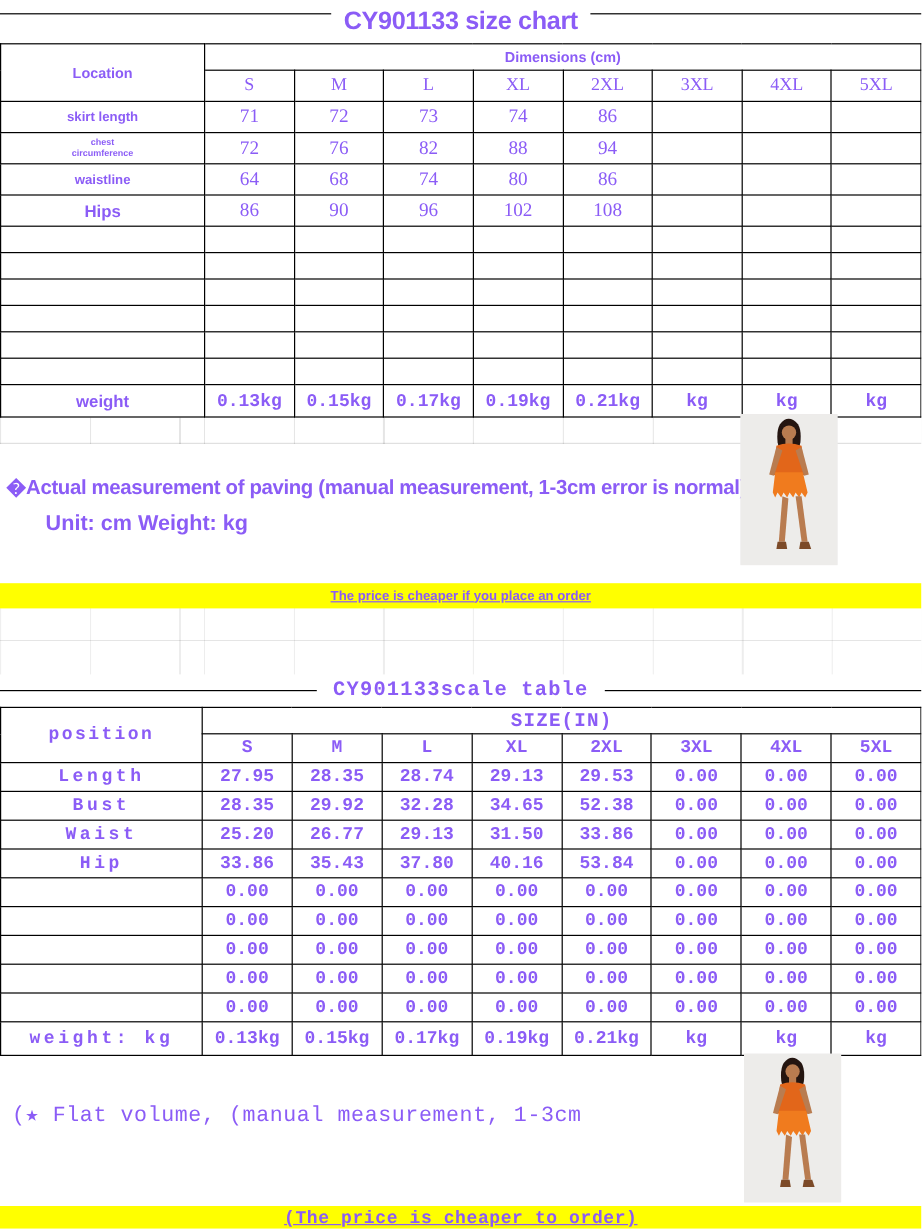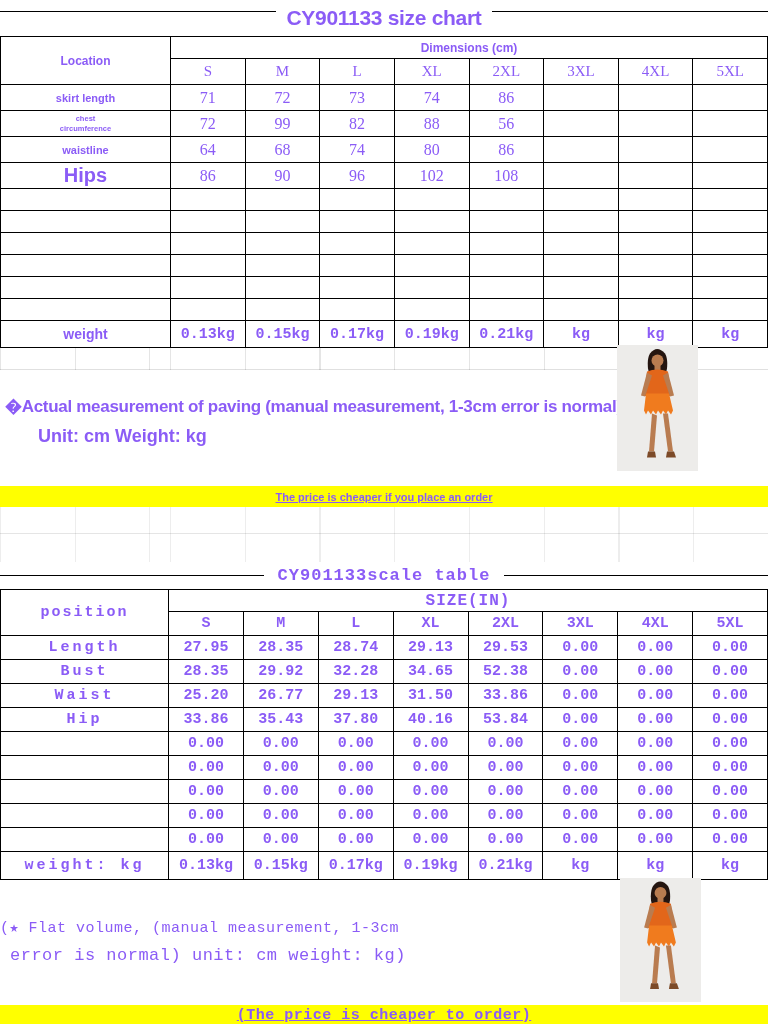--- a/index.html
+++ b/index.html
@@ -43,21 +43,21 @@
 
   
   #table1 th.corner { width: 170px; font-size: 12px; font-weight: 700; }
   #table1 th.dimhdr { font-size: 12px; font-weight: 700; }
   #table1 th.sizehdr { font-family: "Liberation Serif", serif; font-size: 15px; font-weight: 400; }
   #table1 td.val { font-family: "Liberation Serif", serif; font-size: 16px; }
   #table1 td.rowlabel { width: 170px; font-size: 11px; font-weight: 700; white-space: normal; }
   #table1 tbody tr:nth-child(2) td.rowlabel span {
     display: inline-block; max-width: 62px; font-size: 7.5px; line-height: 1.25; white-space: normal;
   }
-  #table1 tbody tr:nth-child(4) td.rowlabel { font-size: 20px; }
+  #table1 tbody tr:nth-child(4) td.rowlabel { font-size: 14px; }
   #table1 thead tr:first-child { height: 22px; }
   #table1 thead tr:last-child { height: 26px; }
   #table1 tbody tr { height: 26px; }
   #table1 tbody tr:nth-child(n+5):nth-child(-n+10) { height: 22px; }
   #table1 tbody tr.weight-row { height: 27px; }
   #table1 tbody tr.weight-row td.rowlabel { font-size: 14px; }
   #table1 tbody tr.weight-row td.val {
     font-family: "Liberation Mono", monospace; font-size: 15px; font-weight: 700;
   }
 
@@ -82,21 +82,21 @@
     background-position-x: 170px;
     border-bottom: 1px solid rgba(0,0,0,0.12);
   }
   .note1 {
     padding: 46px 0 0 5px;
     font-size: 17px; font-weight: 700; letter-spacing: -0.3px; white-space: nowrap;
   }
   .note2 { padding: 9px 0 0 22px; font-size: 18px; font-weight: 700; margin-left: 16px; }
 
   .note-area-2 { position: relative; height: 125px; font-family: "Liberation Mono", monospace; }
-  .note-t2-l1 { padding: 38px 0 0 0; font-size: 15px; letter-spacing: 0.5px; white-space: nowrap; }
+  .note-t2-l1 { padding: 38px 0 0 10px; font-size: 18px; letter-spacing: 0.5px; white-space: nowrap; }
   .note-t2-l2 { padding: 9px 0 0 10px; font-size: 17px; letter-spacing: 0.5px; white-space: nowrap; }
 
   
   .banner {
     height: 21px; background: #ffff00;
     display: flex; align-items: center; justify-content: center;
   }
   .banner-1 span { font-size: 11px; font-weight: 700; text-decoration: underline; }
   .banner-2 span {
     font-family: "Liberation Mono", monospace;
@@ -157,24 +157,24 @@
           <td class="val">73</td>
           <td class="val">74</td>
           <td class="val">86</td>
           <td class="val"></td>
           <td class="val"></td>
           <td class="val"></td>
         </tr>
         <tr>
           <td class="rowlabel"><span>chest circumference</span></td>
           <td class="val">72</td>
-          <td class="val">99</td>
+          <td class="val">76</td>
           <td class="val">82</td>
           <td class="val">88</td>
-          <td class="val">56</td>
+          <td class="val">94</td>
           <td class="val"></td>
           <td class="val"></td>
           <td class="val"></td>
         </tr>
         <tr>
           <td class="rowlabel"><span>waistline</span></td>
           <td class="val">64</td>
           <td class="val">68</td>
           <td class="val">74</td>
           <td class="val">80</td>
@@ -418,21 +418,20 @@
           <td class="val">0.21kg</td>
           <td class="val">kg</td>
           <td class="val">kg</td>
           <td class="val">kg</td>
         </tr>
       </tbody>
     </table>
 
   <div class="note-area-2">
     <div class="note-t2-l1">(★ Flat volume, (manual measurement, 1-3cm</div>
-    <div class="note-t2-l2">error is normal) unit: cm weight: kg)</div>
   </div>
 
   <div class="banner banner-2">
     <span>(The price is cheaper to order)</span>
   </div>
 
   <div class="photo photo-1">
     <svg viewBox="0 0 81 125">
       <rect width="81" height="125" fill="#edecea"></rect>
       <path d="M33 8 q7 -9 15 0 q3 5 2 15 l-3 14 h-13 l-3 -14 q-1 -10 2 -15z" fill="#241510"></path>

